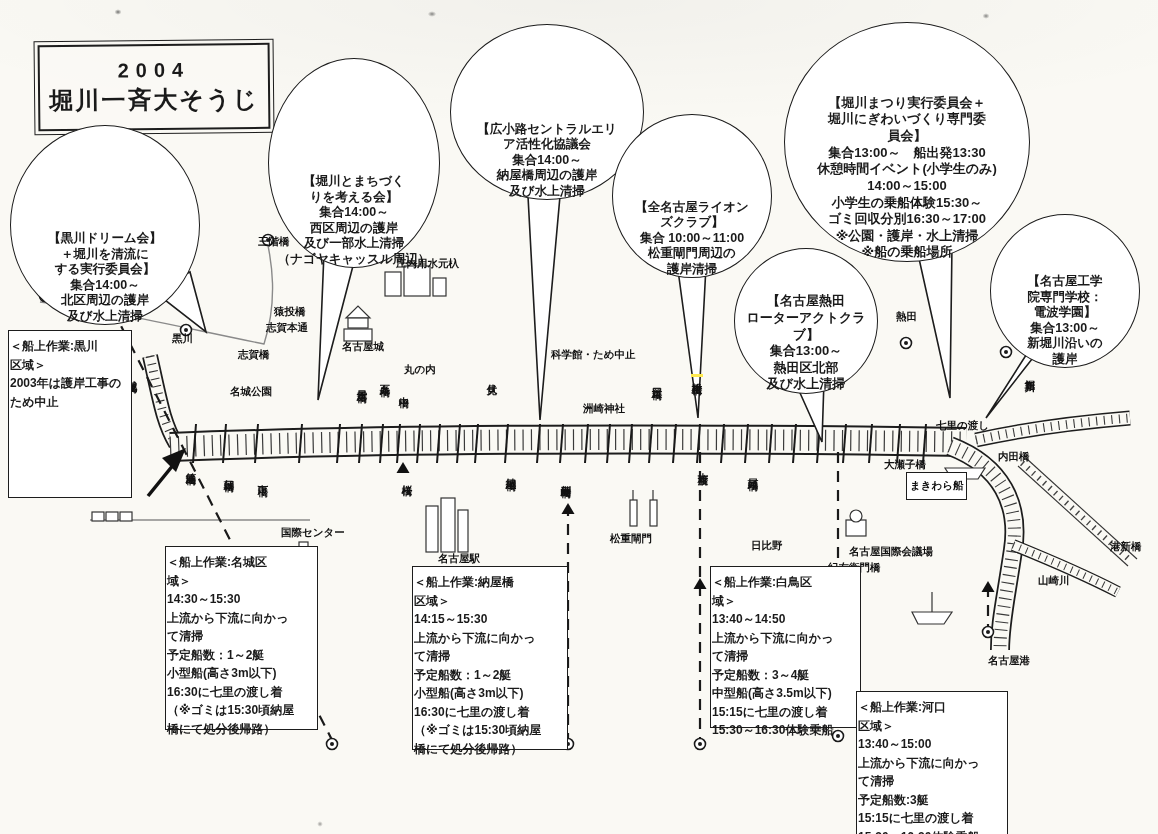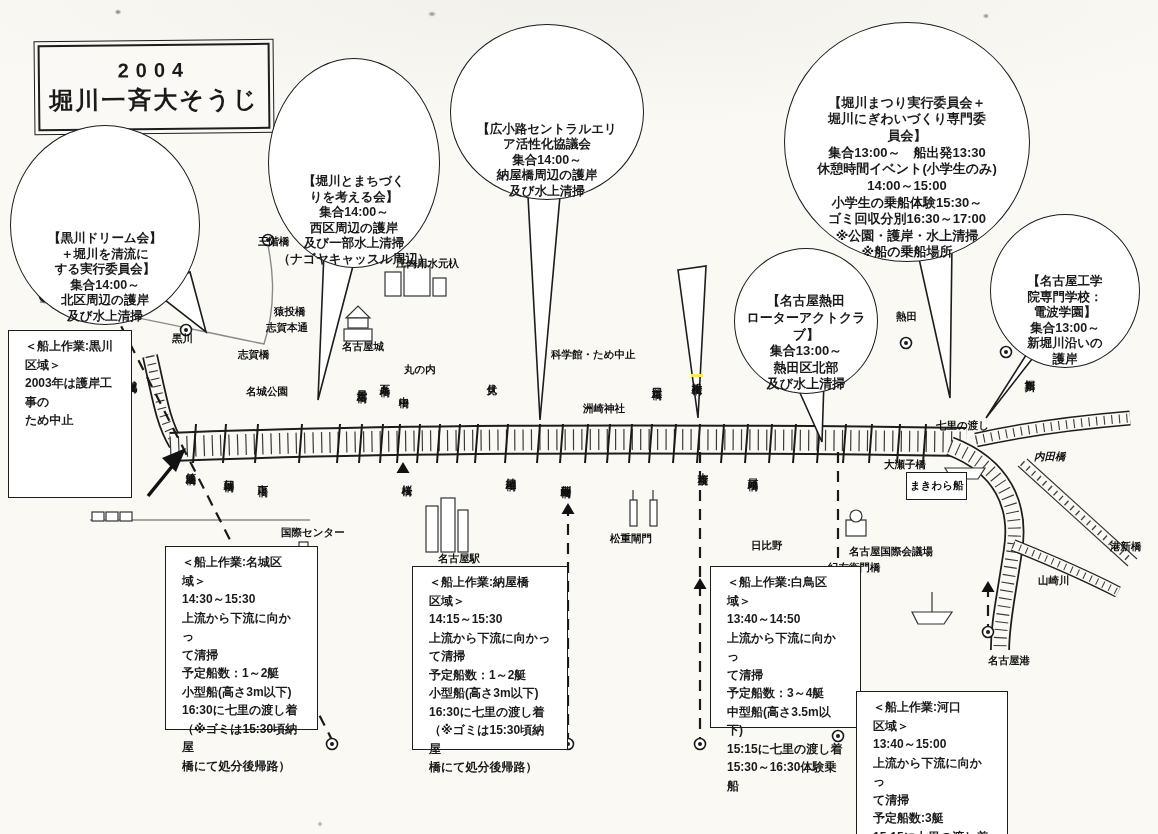--- a/index.html
+++ b/index.html
@@ -19,21 +19,21 @@
     outline:1.5px solid #1d1d1d;outline-offset:3px;display:flex;flex-direction:column;align-items:center;
     justify-content:center;z-index:3;transform:rotate(-.6deg);background:rgba(250,249,244,.85)}
   .title-year{font-size:20px;font-weight:bold;letter-spacing:7px}
   .title-name{font-size:24px;font-weight:bold;letter-spacing:2px;margin-top:2px}
   
   .bubble{position:absolute;border:1.7px solid #1d1d1d;border-radius:50%;background:#fff;display:flex;
     align-items:flex-end;justify-content:center;text-align:center;z-index:3}
   .bubble .txt{white-space:pre-line;font-size:12.5px;line-height:1.24;font-weight:600}
   .bubble.small .txt{font-size:13px;line-height:1.28}
   
-  .wbox{position:absolute;border:1.6px solid #1d1d1d;background:#fff;padding:5px 16px;z-index:3}
+  .wbox{position:absolute;border:1.6px solid #1d1d1d;background:#fff;padding:5px 1px;z-index:3}
   .wbox .txt{white-space:pre-line;font-size:12px;line-height:1.38;font-weight:600}
   
   #map-labels{position:absolute;inset:0;z-index:2}
   .map-label{position:absolute;font-size:10.5px;line-height:1.1;font-weight:600;white-space:nowrap;color:#111}
   .map-label.v{writing-mode:vertical-rl;text-orientation:upright;letter-spacing:1px}
   .map-label.hl{background:#ffe94d}
   .map-label.boxed{border:1.3px solid #1d1d1d;background:#fff;padding:7px 3px}
 </style>
 </head>
 <body>
@@ -211,21 +211,21 @@
     </svg>
 
   <div id="map-labels">
       <span class="map-label" style="left: 88px; top: 163px;">庄内用水元杁</span>
       <span class="map-label" style="left: 258px; top: 236px;">三階橋</span>
       <span class="map-label" style="left: 266px; top: 274px; margin-top: 48px;">志賀本通</span>
       <span class="map-label" style="left: 274px; top: 306px;">猿投橋</span>
       <span class="map-label" style="left: 172px; top: 333px;">黒川</span>
       <span class="map-label" style="left: 238px; top: 349px;">志賀橋</span>
       <span class="map-label v" style="left: 126px; top: 372px;">城北橋</span>
-      <span class="map-label" style="left: 246px; top: 386px; text-align: right;">名城公園</span>
+      <span class="map-label" style="left: 230px; top: 386px; text-align: right;">名城公園</span>
       <span class="map-label" style="left: 396px; top: 258px;">庄内用水元杁</span>
       <span class="map-label" style="left: 342px; top: 341px;">名古屋城</span>
       <span class="map-label" style="left: 404px; top: 364px;">丸の内</span>
       <span class="map-label v" style="left: 356px; top: 382px;">景雲橋</span>
       <span class="map-label v" style="left: 379px; top: 376px;">五条橋</span>
       <span class="map-label v" style="left: 398px; top: 388px;">中橋</span>
       <span class="map-label v" style="left: 486px; top: 376px;">伏見</span>
       <span class="map-label" style="left: 551px; top: 349px;">科学館・ため中止</span>
       <span class="map-label" style="left: 583px; top: 403px;">洲崎神社</span>
       <span class="map-label v" style="left: 651px; top: 379px;">日置橋</span>
@@ -243,21 +243,21 @@
       <span class="map-label" style="left: 610px; top: 533px;">松重閘門</span>
       <span class="map-label" style="left: 751px; top: 540px;">日比野</span>
       <span class="map-label" style="left: 824px; top: 546px; margin-left: 25px;">名古屋国際会議場</span>
       <span class="map-label" style="left: 828px; top: 562px;">紀左衛門橋</span>
       <span class="map-label" style="left: 896px; top: 311px;">熱田</span>
       <span class="map-label" style="left: 1004px; top: 306px;">伝馬町</span>
       <span class="map-label v" style="left: 1024px; top: 371px;">新堀川</span>
       <span class="map-label" style="left: 936px; top: 420px;">七里の渡し</span>
       <span class="map-label" style="left: 884px; top: 459px;">大瀬子橋</span>
       <span class="map-label boxed" style="left: 906px; top: 472px;">まきわら船</span>
-      <span class="map-label" style="left: 1034px; top: 451px; font-style: italic;">内田橋</span>
+      <span class="map-label" style="left: 998px; top: 451px;">内田橋</span>
       <span class="map-label" style="left: 1078px; top: 541px; margin-left: 32px;">港新橋</span>
       <span class="map-label" style="left: 1038px; top: 575px;">山崎川</span>
       <span class="map-label" style="left: 988px; top: 655px;">名古屋港</span>
     </div>
 
   <div class="title-box">
     <span class="title-year">2004</span>
     <span class="title-name">堀川一斉大そうじ</span>
   </div>
 
@@ -276,20 +276,27 @@
 西区周辺の護岸
 及び一部水上清掃
 （ナゴヤキャッスル周辺）</span>
   </div>
   <div class="bubble" style="left:450px;top:24px;width:194px;height:176px">
     <span class="txt">【広小路セントラルエリ
 ア活性化協議会
 集合14:00～
 納屋橋周辺の護岸
 及び水上清掃</span>
+  </div>
+  <div class="bubble" style="left:612px;top:114px;width:160px;height:164px">
+    <span class="txt">【全名古屋ライオン
+ズクラブ】
+集合 10:00～11:00
+松重閘門周辺の
+護岸清掃</span>
   </div>
   <div class="bubble small" style="left:784px;top:22px;width:246px;height:240px">
     <span class="txt">【堀川まつり実行委員会＋
 堀川にぎわいづくり専門委
 員会】
 集合13:00～　船出発13:30
 休憩時間イベント(小学生のみ)
 14:00～15:00
 小学生の乗船体験15:30～
 ゴミ回収分別16:30～17:00

